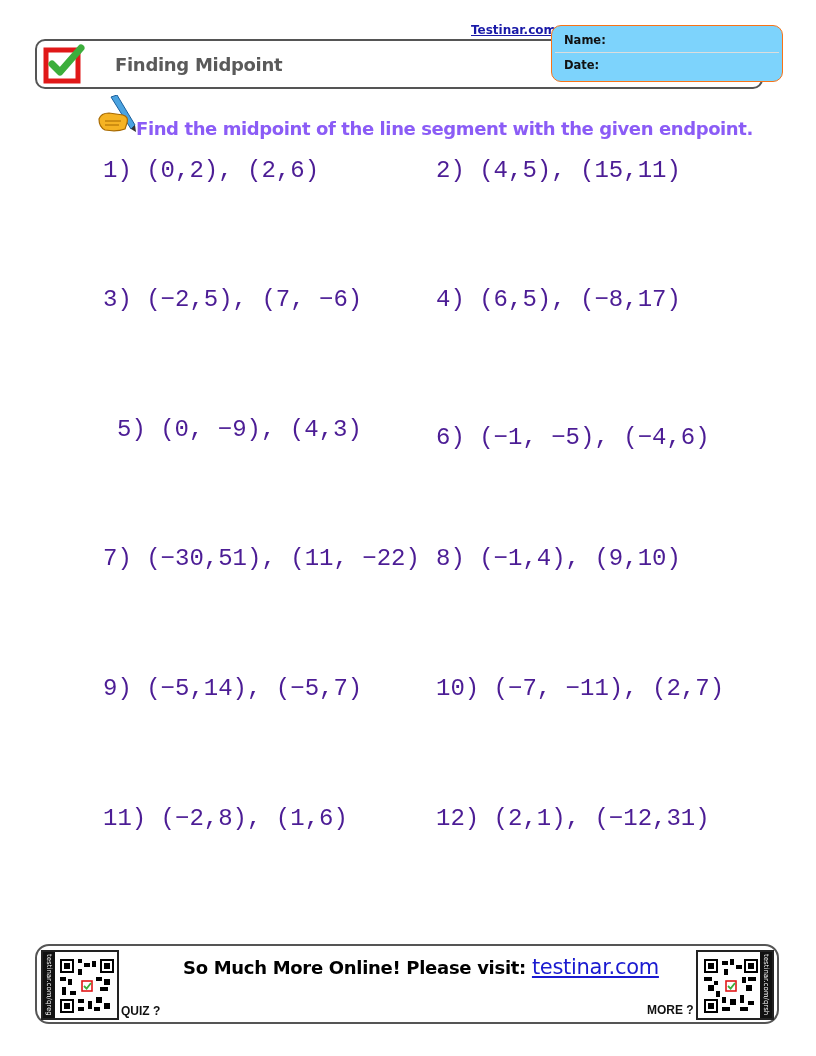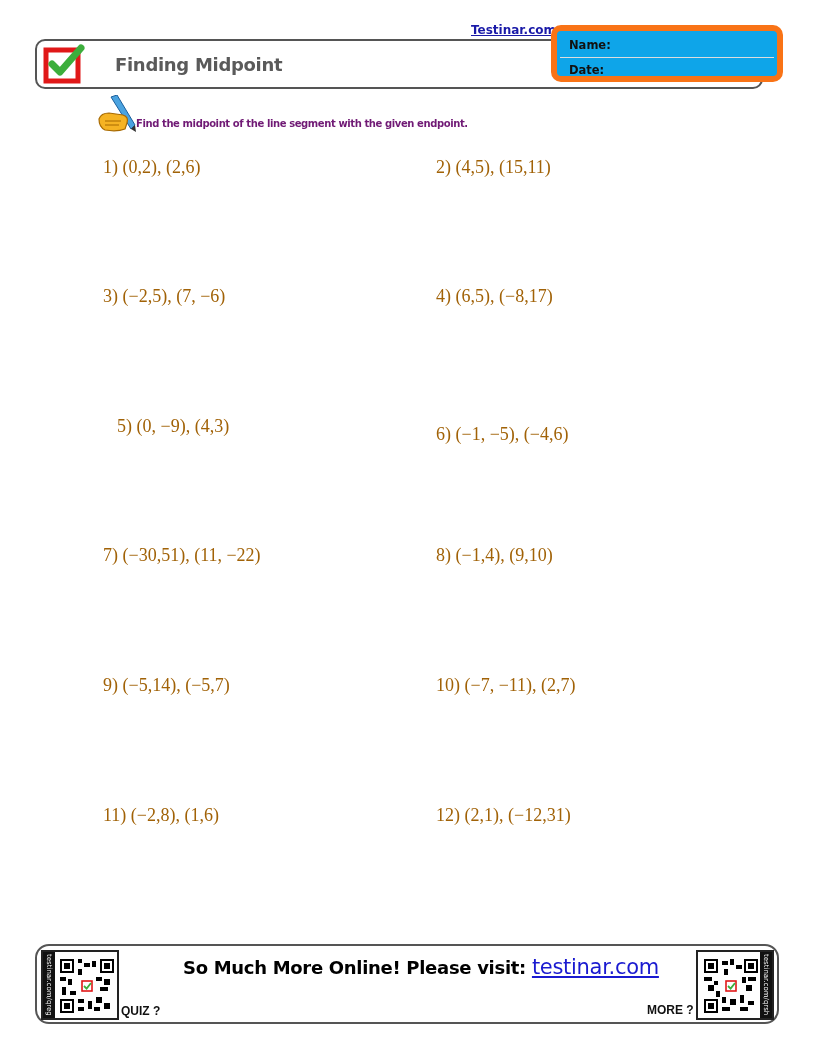--- a/index.html
+++ b/index.html
@@ -19,42 +19,42 @@
       font-family: "DejaVu Sans", sans-serif; font-weight: bold; font-size: 18px; color: #5a5a5a;
       letter-spacing: -0.3px;
     }
     .site-link {
       position: absolute; left: 471px; top: 23px;
       font-family: "DejaVu Sans", sans-serif; font-weight: bold; font-size: 12px; color: #1a1aa8;
       text-decoration: underline;
     }
     .namedate-box {
       position: absolute; left: 551px; top: 25px; width: 232px; height: 57px;
-      border: 6px solid #f97316; border-radius: 10px; background: #0ea5e9;
+      border: 1px solid #f97316; border-radius: 10px; background: #7dd3fc;
     }
     .nd-row {
       position: absolute; left: 12px;
       font-family: "DejaVu Sans", sans-serif; font-weight: bold; font-size: 11.5px; color: #111;
     }
     .nd-divider {
       position: absolute; left: 3px; right: 3px; top: 26px; height: 1px; background: #ddd;
     }
 
     
     .instr-icon { position: absolute; left: 97px; top: 95px; width: 40px; height: 40px; }
     .instruction {
       position: absolute; left: 136px; top: 118px;
-      font-family: "DejaVu Sans", sans-serif; font-weight: bold; font-size: 10px; color: #701a75;
+      font-family: "DejaVu Sans", sans-serif; font-weight: bold; font-size: 18px; color: #8b5cf6;
       letter-spacing: -0.4px;
     }
 
     
     .problem {
       position: absolute;
-      font-family: Liberation Serif, serif; font-size: 18px; color: #a16207;
+      font-family: Liberation Mono, monospace; font-size: 24px; color: #4c1d95;
       white-space: nowrap;
     }
 
     
     .footer-box {
       position: absolute; left: 35px; top: 944px; width: 744px; height: 80px;
       border: 2px solid #555; border-radius: 14px;
     }
     .qr {
       position: absolute; width: 78px; height: 70px; border: 2px solid #222; background: #fff;

